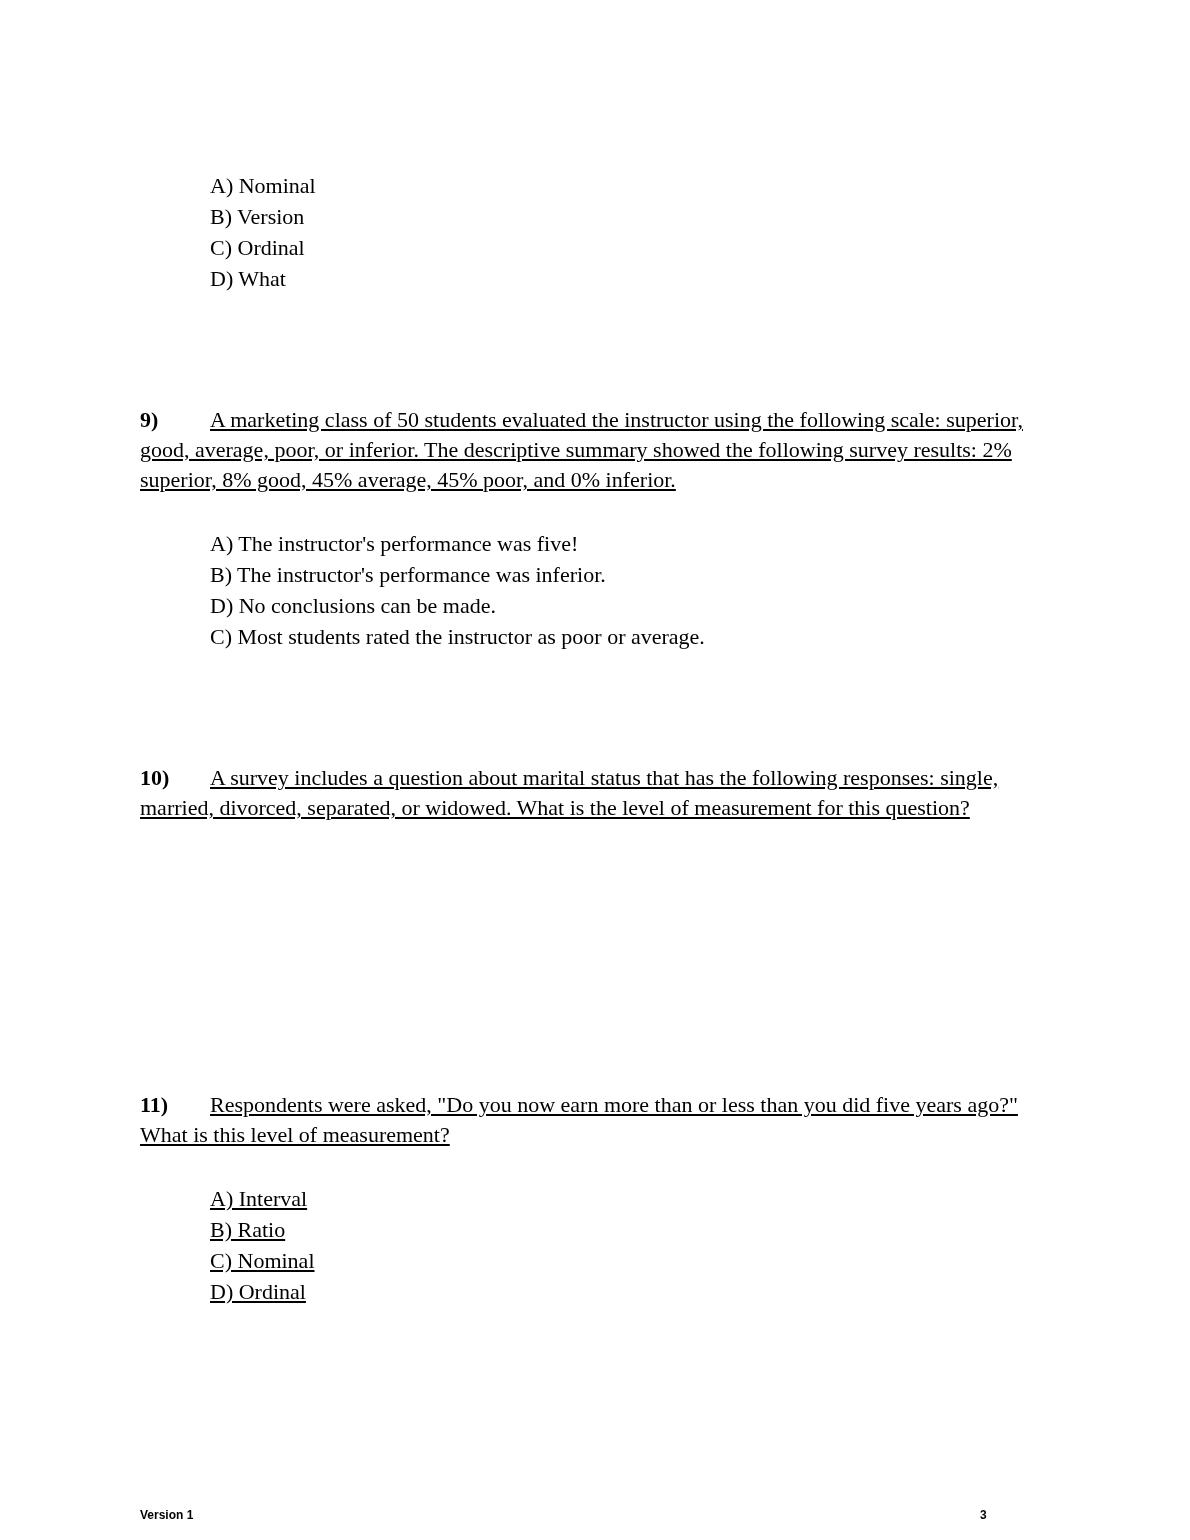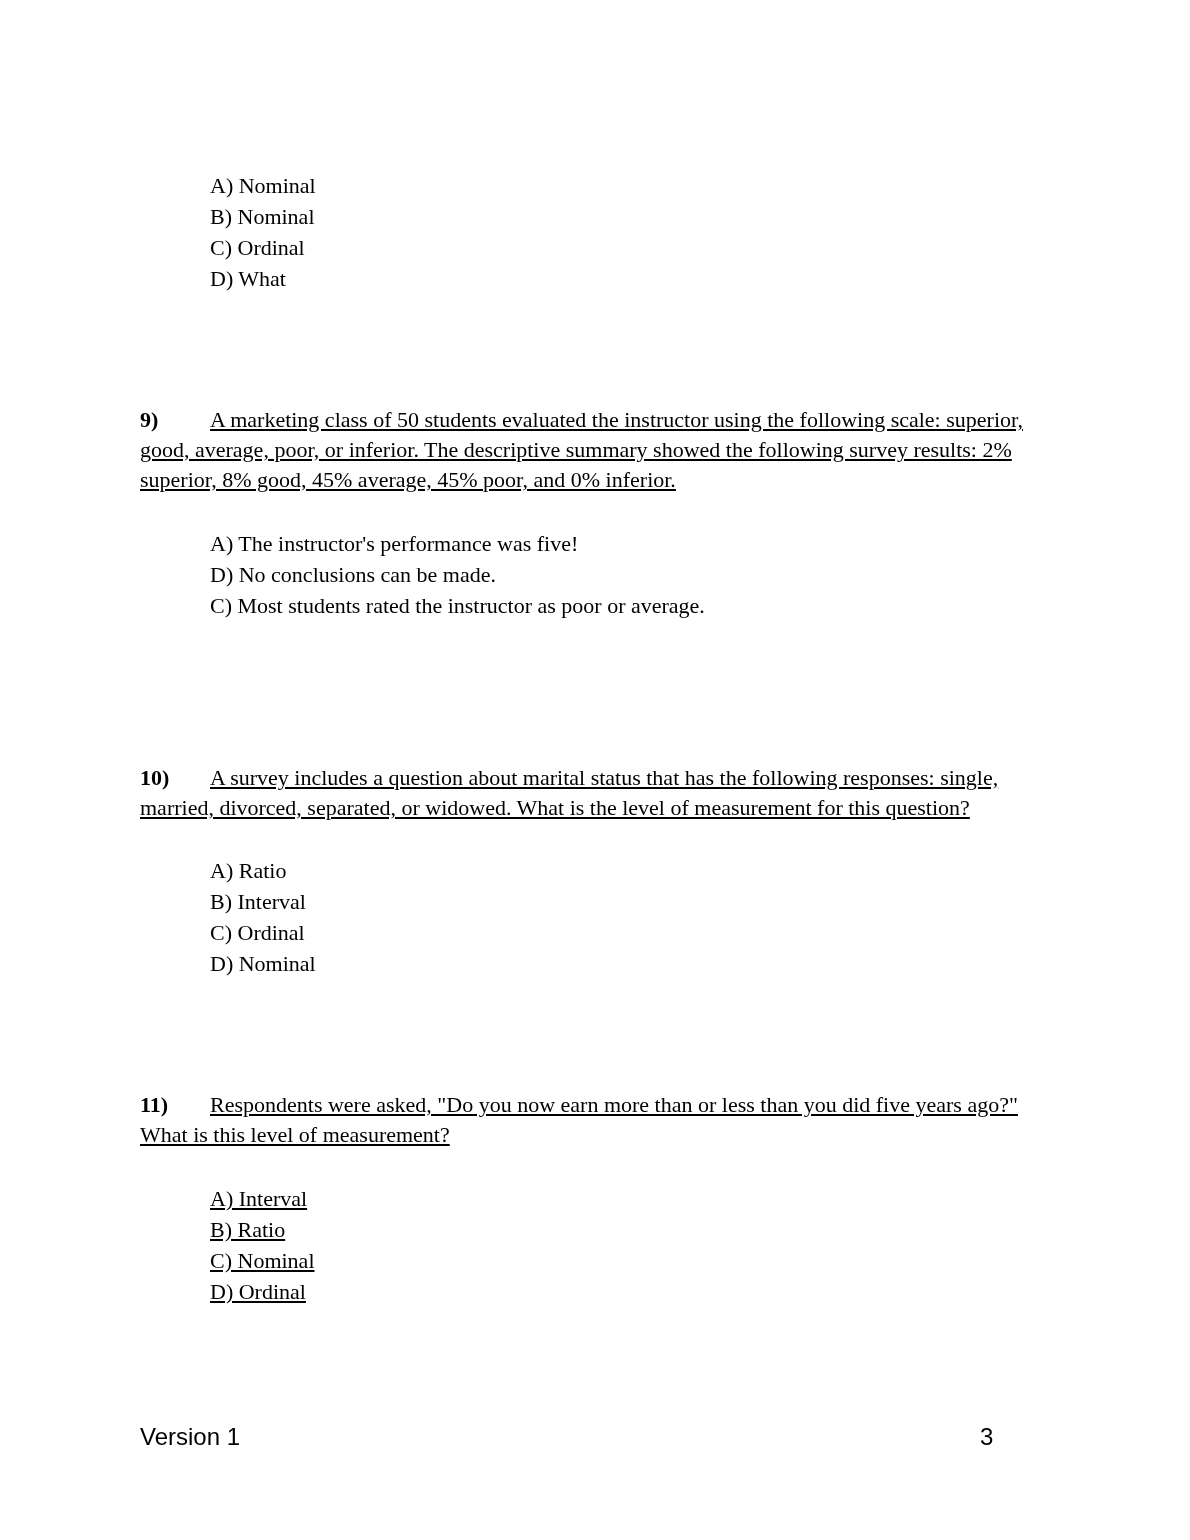--- a/index.html
+++ b/index.html
@@ -3,51 +3,46 @@
 <meta charset="utf-8">
 <style>
   html, body { margin: 0; padding: 0; background: #ffffff; }
   body { width: 1190px; height: 1540px; position: relative; overflow: hidden;
          font-family: "Liberation Serif", serif; color: #000; font-size: 22px; }
   .page { position: absolute; left: 0; top: 0; width: 976px; height: 1540px; }
   .opts { position: absolute; left: 210px; }
   .opt { height: 31px; line-height: 31px; white-space: nowrap; }
   .q { position: absolute; left: 140px; width: 920px; line-height: 30px; text-decoration: underline; }
   .qnum { font-weight: bold; display: inline-block; width: 70px; }
-  .footer { position: absolute; top: 1423px; font-family: "Liberation Sans", sans-serif; font-size: 24px; }
+  .footer { position: absolute; top: 1508px; font-family: "Liberation Sans", sans-serif; font-size: 12px; font-weight: bold; }
 </style>
 </head>
 <body>
 
 <div class="page">
 
   <div class="opts" style="top:170px;">
     <div class="opt">A) Nominal</div>
-    <div class="opt">B) Nominal</div>
+    <div class="opt">B) Version</div>
     <div class="opt">C) Ordinal</div>
     <div class="opt">D) What</div>
   </div>
 
   <div class="q" style="top:405px;">
     <span class="qnum">9)</span><span>A marketing class of 50 students evaluated the instructor using the following scale: superior, good, average, poor, or inferior. The descriptive summary showed the following survey results: 2% superior, 8% good, 45% average, 45% poor, and 0% inferior.</span>
   </div>
   <div class="opts" style="top:528px;">
     <div class="opt">A) The instructor's performance was five!</div>
+    <div class="opt">B) The instructor's performance was inferior.</div>
     <div class="opt">D) No conclusions can be made.</div>
     <div class="opt">C) Most students rated the instructor as poor or average.</div>
   </div>
 
   <div class="q" style="top:763px;">
     <span class="qnum">10)</span><span>A survey includes a question about marital status that has the following responses: single, married, divorced, separated, or widowed. What is the level of measurement for this question?</span>
-  </div>
-  <div class="opts" style="top:855px;">
-    <div class="opt">A) Ratio</div>
-    <div class="opt">B) Interval</div>
-    <div class="opt">C) Ordinal</div>
-    <div class="opt">D) Nominal</div>
   </div>
 
   <div class="q" style="top:1090px;">
     <span class="qnum">11)</span><span>Respondents were asked, "Do you now earn more than or less than you did five years ago?" What is this level of measurement?</span>
   </div>
   <div class="opts" style="top:1183px;text-decoration:underline;">
     <div class="opt">A) Interval</div>
     <div class="opt">B) Ratio</div>
     <div class="opt">C) Nominal</div>
     <div class="opt">D) Ordinal</div>

